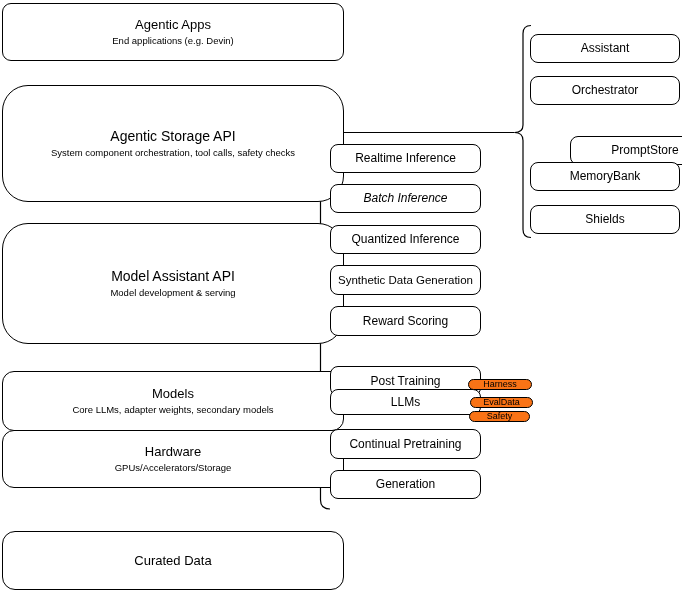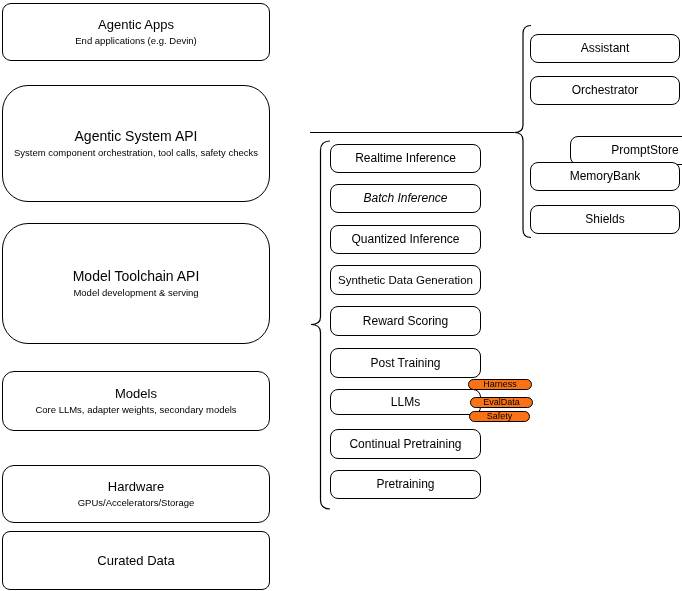--- a/index.html
+++ b/index.html
@@ -7,21 +7,21 @@
     position:relative;width:682px;height:591px;background:#ffffff;
     font-family:"Liberation Sans",sans-serif;color:#000;overflow:hidden;
   }
   .overlay{position:absolute;left:0;top:0;width:682px;height:591px;z-index:1;}
   .box{
     position:absolute;background:#ffffff;border:1px solid #000;box-sizing:border-box;
     display:flex;flex-direction:column;align-items:center;justify-content:center;
     text-align:center;z-index:2;
   }
   
-  .lbox{left:2px;width:268px;}
+  .lbox{left:2px;width:342px;}
   .lbox .title{font-size:13px;line-height:15px;}
   .lbox.api .title{font-size:14px;line-height:16px;}
   .lbox .subtitle{font-size:9.5px;line-height:12px;margin-top:3px;color:#000;}
   
   .mbox{left:330px;width:151px;height:29px;border-radius:8px;font-size:12px;line-height:13px;}
   
   .rbox{left:530px;width:150px;height:29px;border-radius:8px;font-size:12px;line-height:13px;}
   
   .badge{
     position:absolute;background:#f97316;border:1px solid #000;border-radius:999px;
@@ -39,69 +39,69 @@
     <path d="M531,25.5 C525.5,25.5 523,28.5 523,33.5 L523,125 C523,129.5 520.5,132.5 514.5,132.5 C520.5,132.5 523,135.5 523,140.5 L523,229.5 C523,234.5 525.5,237.5 531,237.5" fill="none" stroke="#000000" stroke-width="1.2"></path>
     <line x1="310" y1="132.5" x2="514.5" y2="132.5" stroke="#000000" stroke-width="1.2"></line>
   </svg>
 
   <div class="box lbox" style="top:3px;height:58px;border-radius:9px;">
     <div class="title">Agentic Apps</div>
     <div class="subtitle">End applications (e.g. Devin)</div>
   </div>
 
   <div class="box lbox api" style="top:85px;height:117px;border-radius:26px;">
-    <div class="title">Agentic System API</div>
+    <div class="title">Agentic Storage API</div>
     <div class="subtitle">System component orchestration, tool calls, safety checks</div>
   </div>
 
   <div class="box lbox api" style="top:223px;height:121px;border-radius:26px;">
-    <div class="title">Model Toolchain API</div>
+    <div class="title">Model Assistant API</div>
     <div class="subtitle">Model development &amp; serving</div>
   </div>
 
   <div class="box lbox" style="top:371px;height:60px;border-radius:12px;">
     <div class="title">Models</div>
     <div class="subtitle">Core LLMs, adapter weights, secondary models</div>
   </div>
 
-  <div class="box lbox" style="top:465px;height:58px;border-radius:12px;">
+  <div class="box lbox" style="top:430px;height:58px;border-radius:12px;">
     <div class="title">Hardware</div>
     <div class="subtitle">GPUs/Accelerators/Storage</div>
   </div>
 
-  <div class="box lbox" style="top:531px;height:59px;border-radius:8px;">
+  <div class="box lbox" style="top:531px;height:59px;border-radius:13px;">
     <div class="title">Curated Data</div>
   </div>
 
   <div class="box mbox" style="top:144px;">
     <span>Realtime Inference</span>
   </div>
   <div class="box mbox" style="top:184px;font-style:italic;">
     <span>Batch Inference</span>
   </div>
   <div class="box mbox" style="top:225px;">
     <span>Quantized Inference</span>
   </div>
   <div class="box mbox" style="top:265px;height:30px;font-size:11.5px;">
     <span>Synthetic Data Generation</span>
   </div>
   <div class="box mbox" style="top:306px;height:30px;">
     <span>Reward Scoring</span>
   </div>
-  <div class="box mbox" style="top:348px;height:30px;">
+  <div class="box mbox" style="top:366px;height:30px;">
     <span>Post Training</span>
   </div>
   <div class="box mbox" style="top:389px;height:26px;">
     <span>LLMs</span>
   </div>
   <div class="box mbox" style="top:429px;height:30px;">
     <span>Continual Pretraining</span>
   </div>
   <div class="box mbox" style="top:470px;">
-    <span>Pretraining</span>
+    <span>Generation</span>
   </div>
 
   <div class="badge" style="left:468px;top:379px;width:64px;height:11px;">
     <span>Harness</span>
   </div>
   <div class="badge" style="left:470px;top:397px;width:63px;height:11px;text-align:right;">
     <span>EvalData</span>
   </div>
   <div class="badge" style="left:469px;top:411px;width:61px;height:11px;">
     <span>Safety</span>

